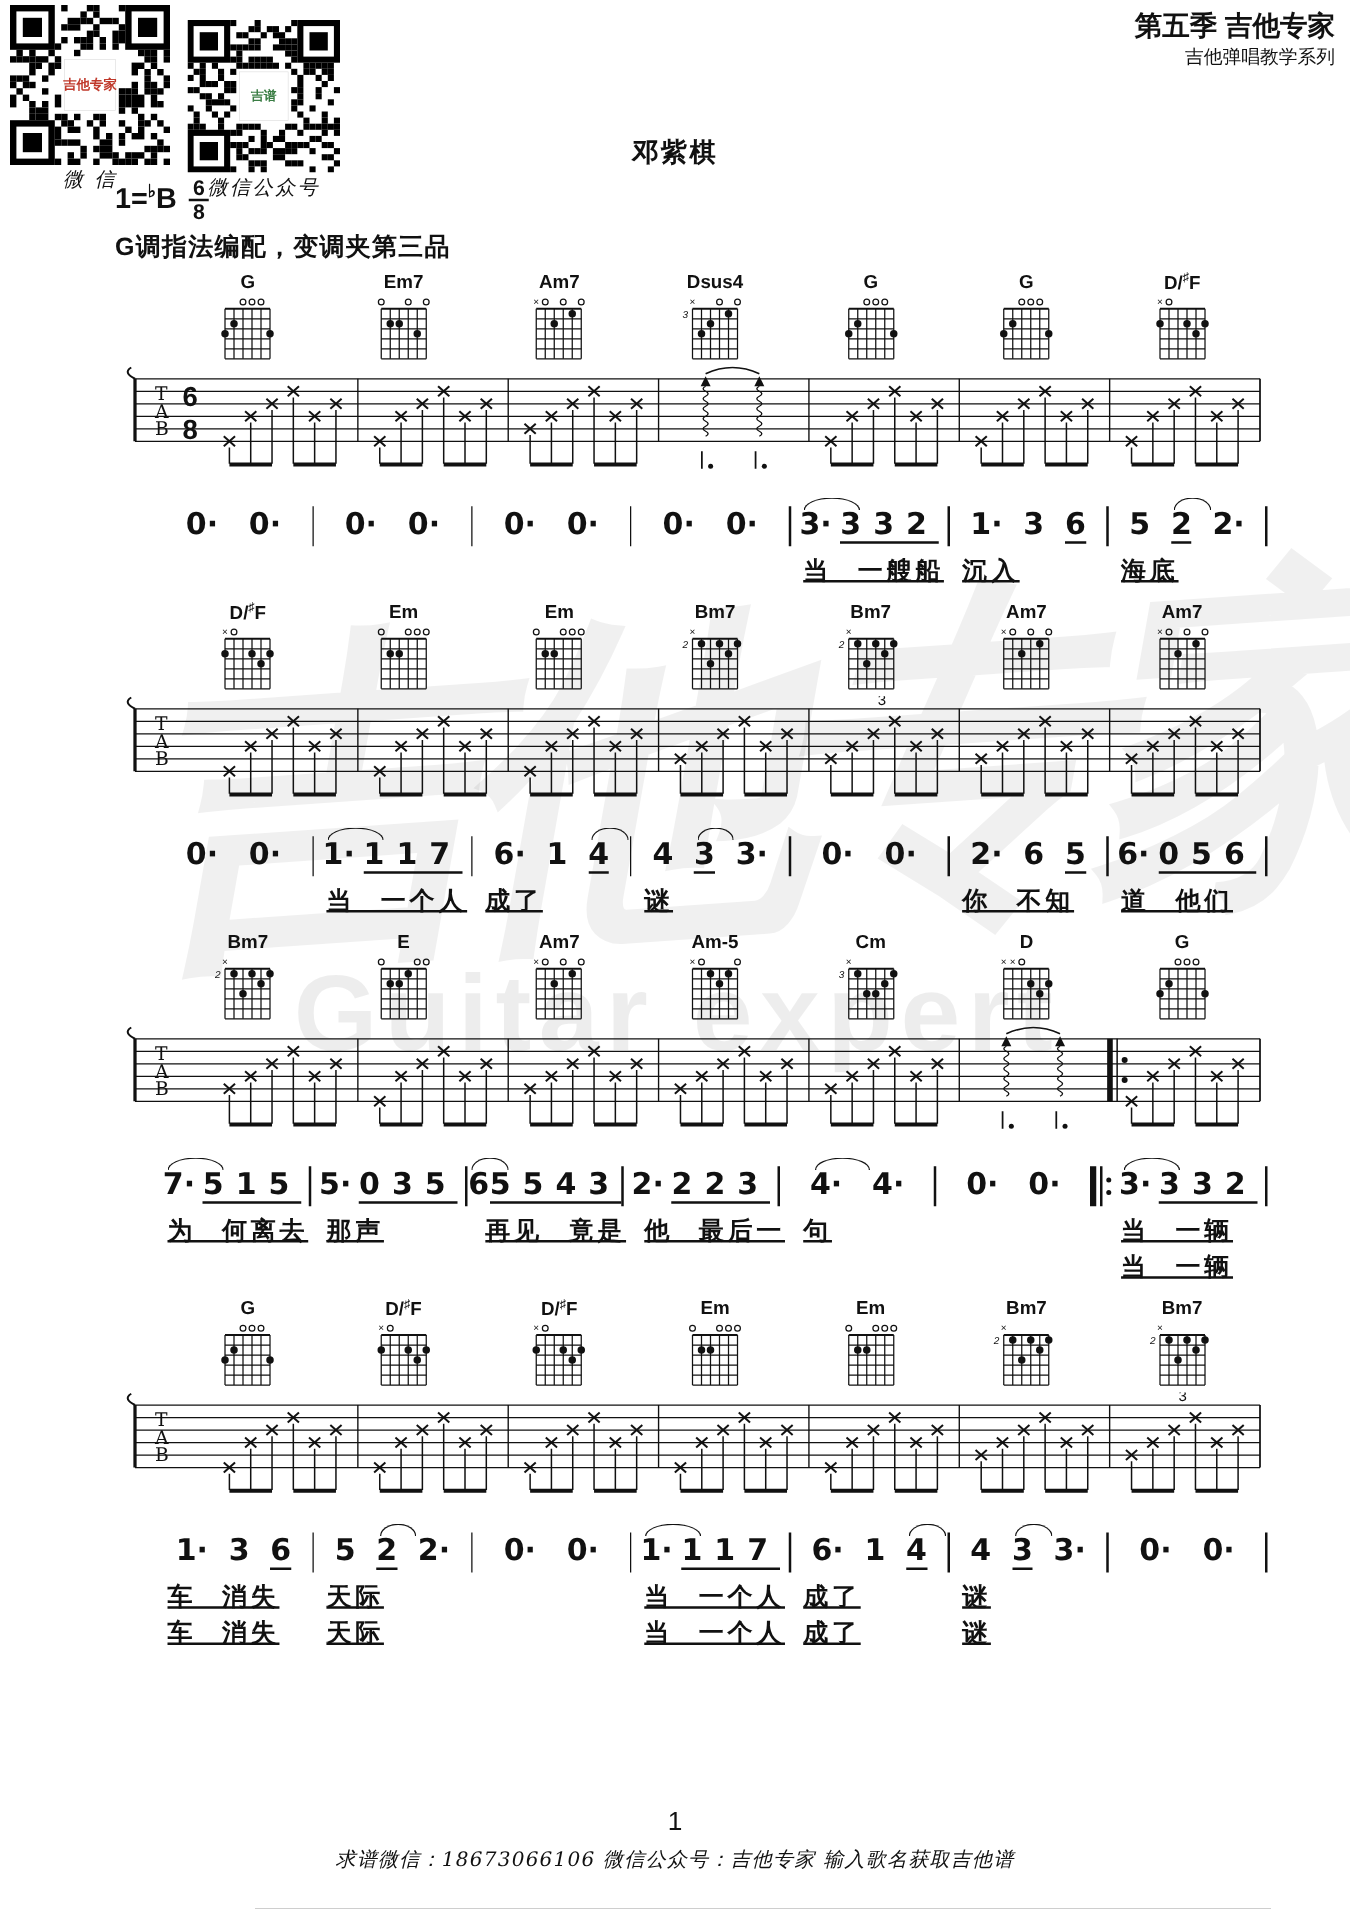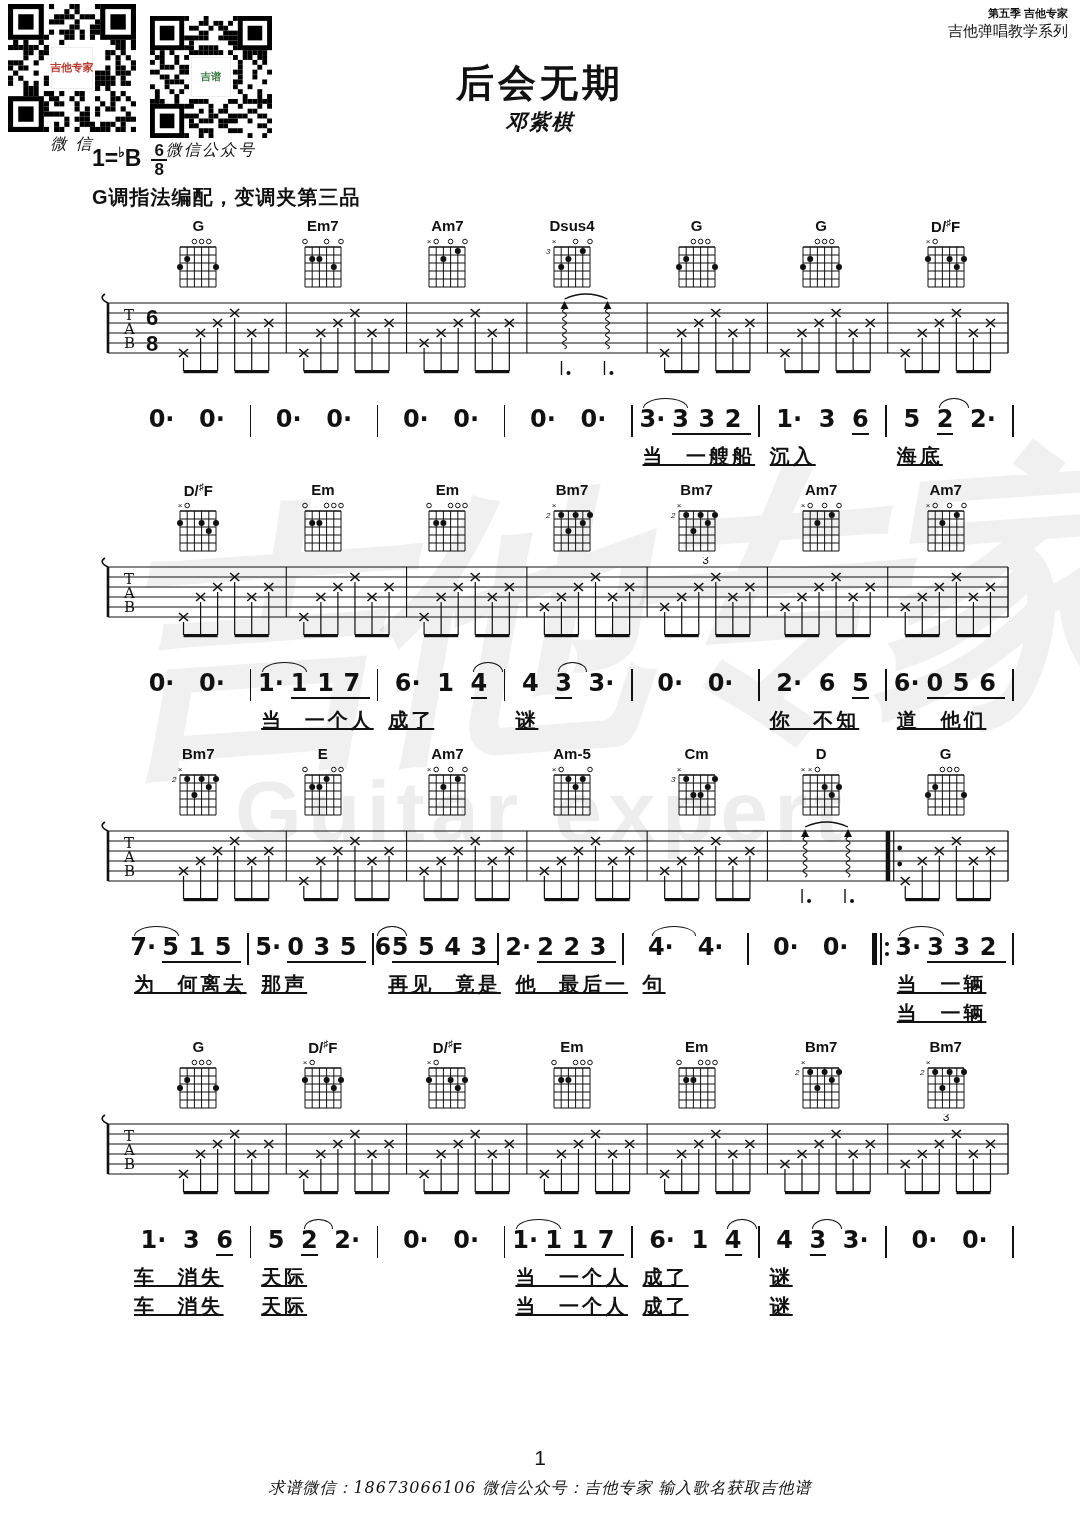--- a/index.html
+++ b/index.html
@@ -13,26 +13,26 @@
          color:rgba(0,0,0,0.07);z-index:0;white-space:nowrap;}
   
   .header{position:relative;height:218px;z-index:1;}
   .qr{position:absolute;}
   .qr svg{display:block;}
   .qr-label{text-align:center;font-family:"DejaVu Serif",serif;font-style:italic;
             font-size:16px;margin-top:2px;letter-spacing:2px;}
   .promo{position:absolute;left:288px;top:16px;width:430px;font-family:"DejaVu Serif",serif;
          font-style:italic;font-size:17px;letter-spacing:1px;}
   .series{position:absolute;right:12px;top:6px;text-align:right;line-height:1.35;}
-  .series .l1{font-size:11px;font-weight:bold;}
+  .series .l1{font-size:22px;font-weight:bold;}
   .series .l2{font-size:15px;}
   .title{position:absolute;left:0;right:0;top:58px;text-align:center;
          font-size:38px;font-weight:bold;letter-spacing:4px;}
   .artist{position:absolute;left:0;right:0;top:108px;text-align:center;
-          font-size:21px;font-weight:bold;letter-spacing:2px;font-style:italic;}
+          font-size:21px;font-weight:bold;letter-spacing:2px;}
   .keyline{position:absolute;left:92px;top:142px;font-size:23px;font-weight:bold;}
   .keyline sup{font-size:14px;vertical-align:super;}
   .meter{display:inline-flex;flex-direction:column;vertical-align:middle;margin-left:10px;
          font-size:17px;line-height:1.0;text-align:center;}
   .meter .mt{border-bottom:2px solid #111;padding:0 3px;}
   .meter .mb{padding:0 3px;}
   .contact{position:absolute;right:92px;top:138px;text-align:right;font-size:20px;
            font-weight:bold;line-height:1.22;}
   .tuning{position:absolute;left:92px;top:184px;font-size:20px;font-weight:bold;letter-spacing:1px;}
   
@@ -460,21 +460,20 @@
           <rect x="9.76" y="97.6" width="14.64" height="14.64" fill="#000"></rect>
           <rect x="41.48" y="41.48" width="39.04" height="39.04" fill="#fff" stroke="#ddd" stroke-width="0.5"></rect>
           <text x="61" y="64" text-anchor="middle" font-size="10.248" fill="#3a7d44" font-weight="bold">吉谱</text>
         </svg>
       <div class="qr-label">微信公众号</div>
     </div>
     <div class="series">
       <div class="l1">第五季 吉他专家</div>
       <div class="l2">吉他弹唱教学系列</div>
     </div>
-    <div class="title">后会无期</div>
     <div class="artist">邓紫棋</div>
     <div class="keyline">
       <span>1=</span><sup>♭</sup><span>B</span><span class="meter">
           <span class="mt">6</span>
           <span class="mb">8</span>
         </span>
     </div>
     <div class="tuning">G调指法编配，变调夹第三品</div>
   </div>
 

